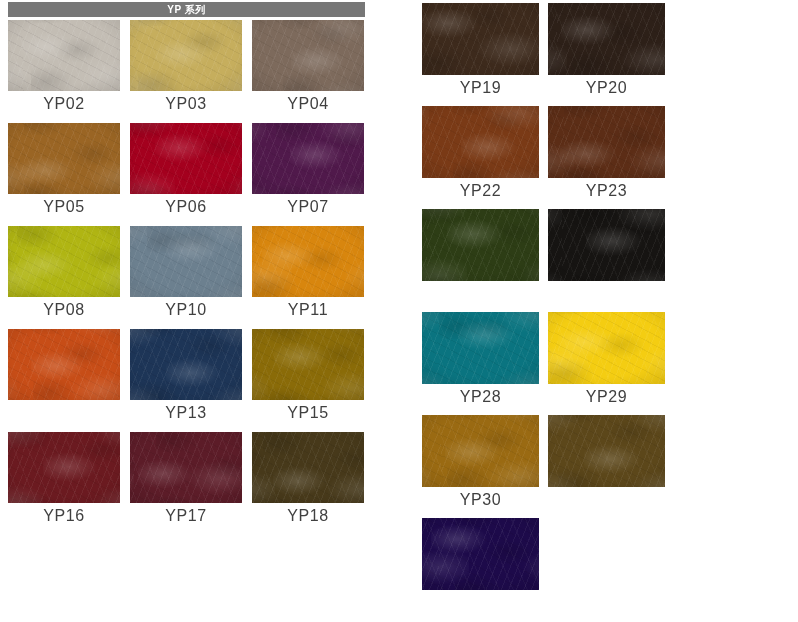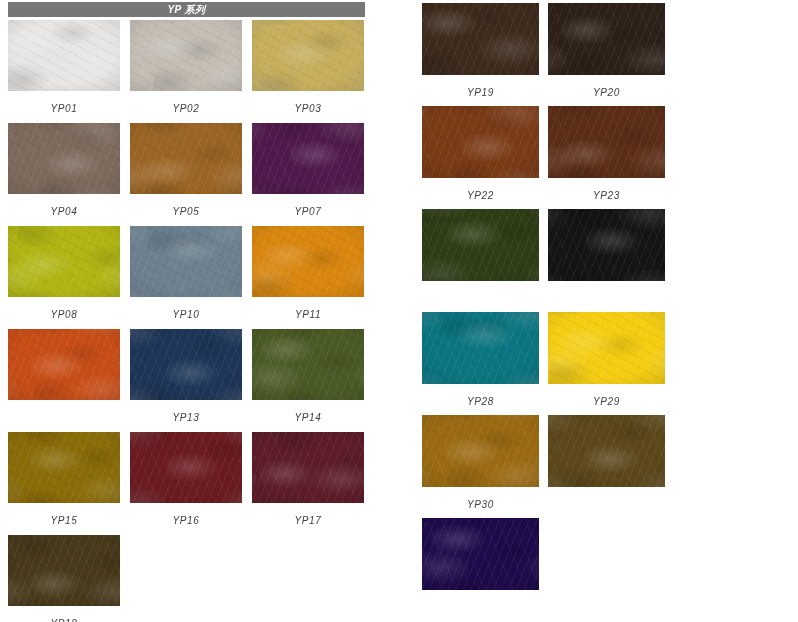--- a/index.html
+++ b/index.html
@@ -13,21 +13,20 @@
     height: 622px;
     font-family: "Liberation Sans", sans-serif;
     position: relative;
     overflow: hidden;
   }
 
   #page {
     position: relative;
     width: 676px;
     height: 622px;
-    font-style: italic;
   }
 
   
   .series-header {
     position: absolute;
     left: 8px;
     top: 2px;
     width: 357px;
     height: 15px;
     background: #777777;
@@ -95,45 +94,38 @@
   .swatch .vignette {
     position: absolute;
     inset: 0;
     background: radial-gradient(ellipse 82% 82% at 50% 45%, rgba(0,0,0,0) 55%, rgba(0,0,0,0.13) 100%);
     pointer-events: none;
   }
 
   .swatch-label {
     width: 112px;
     text-align: center;
-    font-size: 10px;
+    font-size: 16px;
     color: #404040;
     letter-spacing: 0.6px;
-    padding-top: 12px;
+    padding-top: 4px;
   }
   .panel-right .swatch-label { width: 117px; }
 </style>
 </head>
 <body>
 
 <div id="page">
 
   <div class="panel panel-left">
     <div class="series-header">
       <span>YP 系列</span>
     </div>
     <div class="grid" id="left-grid">
         <div class="cell">
-          <div class="swatch" style="background-color: rgb(231, 230, 228);">
-            <div class="grain" style="background-position: 0px 0px, 0px 0px, 0px 0px, 0px 0px, 0px 0px, 0px 0px, 0px 0px;"></div>
-            <div class="vignette"></div>
-          </div>
-          <div class="swatch-label">YP01</div>
-        </div>
-        <div class="cell">
           <div class="swatch" style="background-color: rgb(195, 189, 180);">
             <div class="grain" style="background-position: 13px 7px, 19px 11px, 5px 17px, 23px 3px, 9px 0px, 15px 0px, 6px 0px;"></div>
             <div class="vignette"></div>
           </div>
           <div class="swatch-label">YP02</div>
         </div>
         <div class="cell">
           <div class="swatch" style="background-color: rgb(198, 174, 93);">
             <div class="grain" style="background-position: 26px 14px, 38px 22px, 10px 9px, 8px 6px, 18px 0px, 6px 0px, 12px 0px;"></div>
             <div class="vignette"></div>
@@ -148,20 +140,27 @@
           <div class="swatch-label">YP04</div>
         </div>
         <div class="cell">
           <div class="swatch" style="background-color: rgb(154, 101, 36);">
             <div class="grain" style="background-position: 12px 28px, 26px 9px, 20px 18px, 16px 12px, 16px 0px, 12px 0px, 6px 0px;"></div>
             <div class="vignette"></div>
           </div>
           <div class="swatch-label">YP05</div>
         </div>
         <div class="cell">
+          <div class="swatch" style="background-color: rgb(164, 0, 30);">
+            <div class="grain" style="background-position: 25px 5px, 45px 20px, 25px 10px, 1px 15px, 5px 0px, 3px 0px, 12px 0px;"></div>
+            <div class="vignette"></div>
+          </div>
+          <div class="swatch-label">YP06</div>
+        </div>
+        <div class="cell">
           <div class="swatch" style="background-color: rgb(80, 25, 75);">
             <div class="grain" style="background-position: 38px 12px, 14px 31px, 30px 2px, 24px 18px, 14px 0px, 18px 0px, 0px 0px;"></div>
             <div class="vignette"></div>
           </div>
           <div class="swatch-label">YP07</div>
         </div>
         <div class="cell">
           <div class="swatch" style="background-color: rgb(176, 181, 19);">
             <div class="grain" style="background-position: 11px 19px, 33px 7px, 35px 19px, 9px 21px, 3px 0px, 9px 0px, 6px 0px;"></div>
             <div class="vignette"></div>
@@ -189,27 +188,20 @@
           </div>
         </div>
         <div class="cell">
           <div class="swatch" style="background-color: rgb(29, 53, 87);">
             <div class="grain" style="background-position: 36px 24px, 28px 27px, 15px 4px, 10px 8px, 8px 0px, 12px 0px, 0px 0px;"></div>
             <div class="vignette"></div>
           </div>
           <div class="swatch-label">YP13</div>
         </div>
         <div class="cell">
-          <div class="swatch" style="background-color: rgb(74, 90, 36);">
-            <div class="grain" style="background-position: 9px 1px, 47px 3px, 20px 21px, 33px 11px, 17px 0px, 3px 0px, 6px 0px;"></div>
-            <div class="vignette"></div>
-          </div>
-          <div class="swatch-label">YP14</div>
-        </div>
-        <div class="cell">
           <div class="swatch" style="background-color: rgb(138, 107, 8);">
             <div class="grain" style="background-position: 22px 8px, 16px 14px, 25px 13px, 18px 14px, 6px 0px, 18px 0px, 12px 0px;"></div>
             <div class="vignette"></div>
           </div>
           <div class="swatch-label">YP15</div>
         </div>
         <div class="cell">
           <div class="swatch" style="background-color: rgb(107, 26, 32);">
             <div class="grain" style="background-position: 35px 15px, 35px 25px, 30px 5px, 3px 17px, 15px 0px, 9px 0px, 0px 0px;"></div>
             <div class="vignette"></div>

